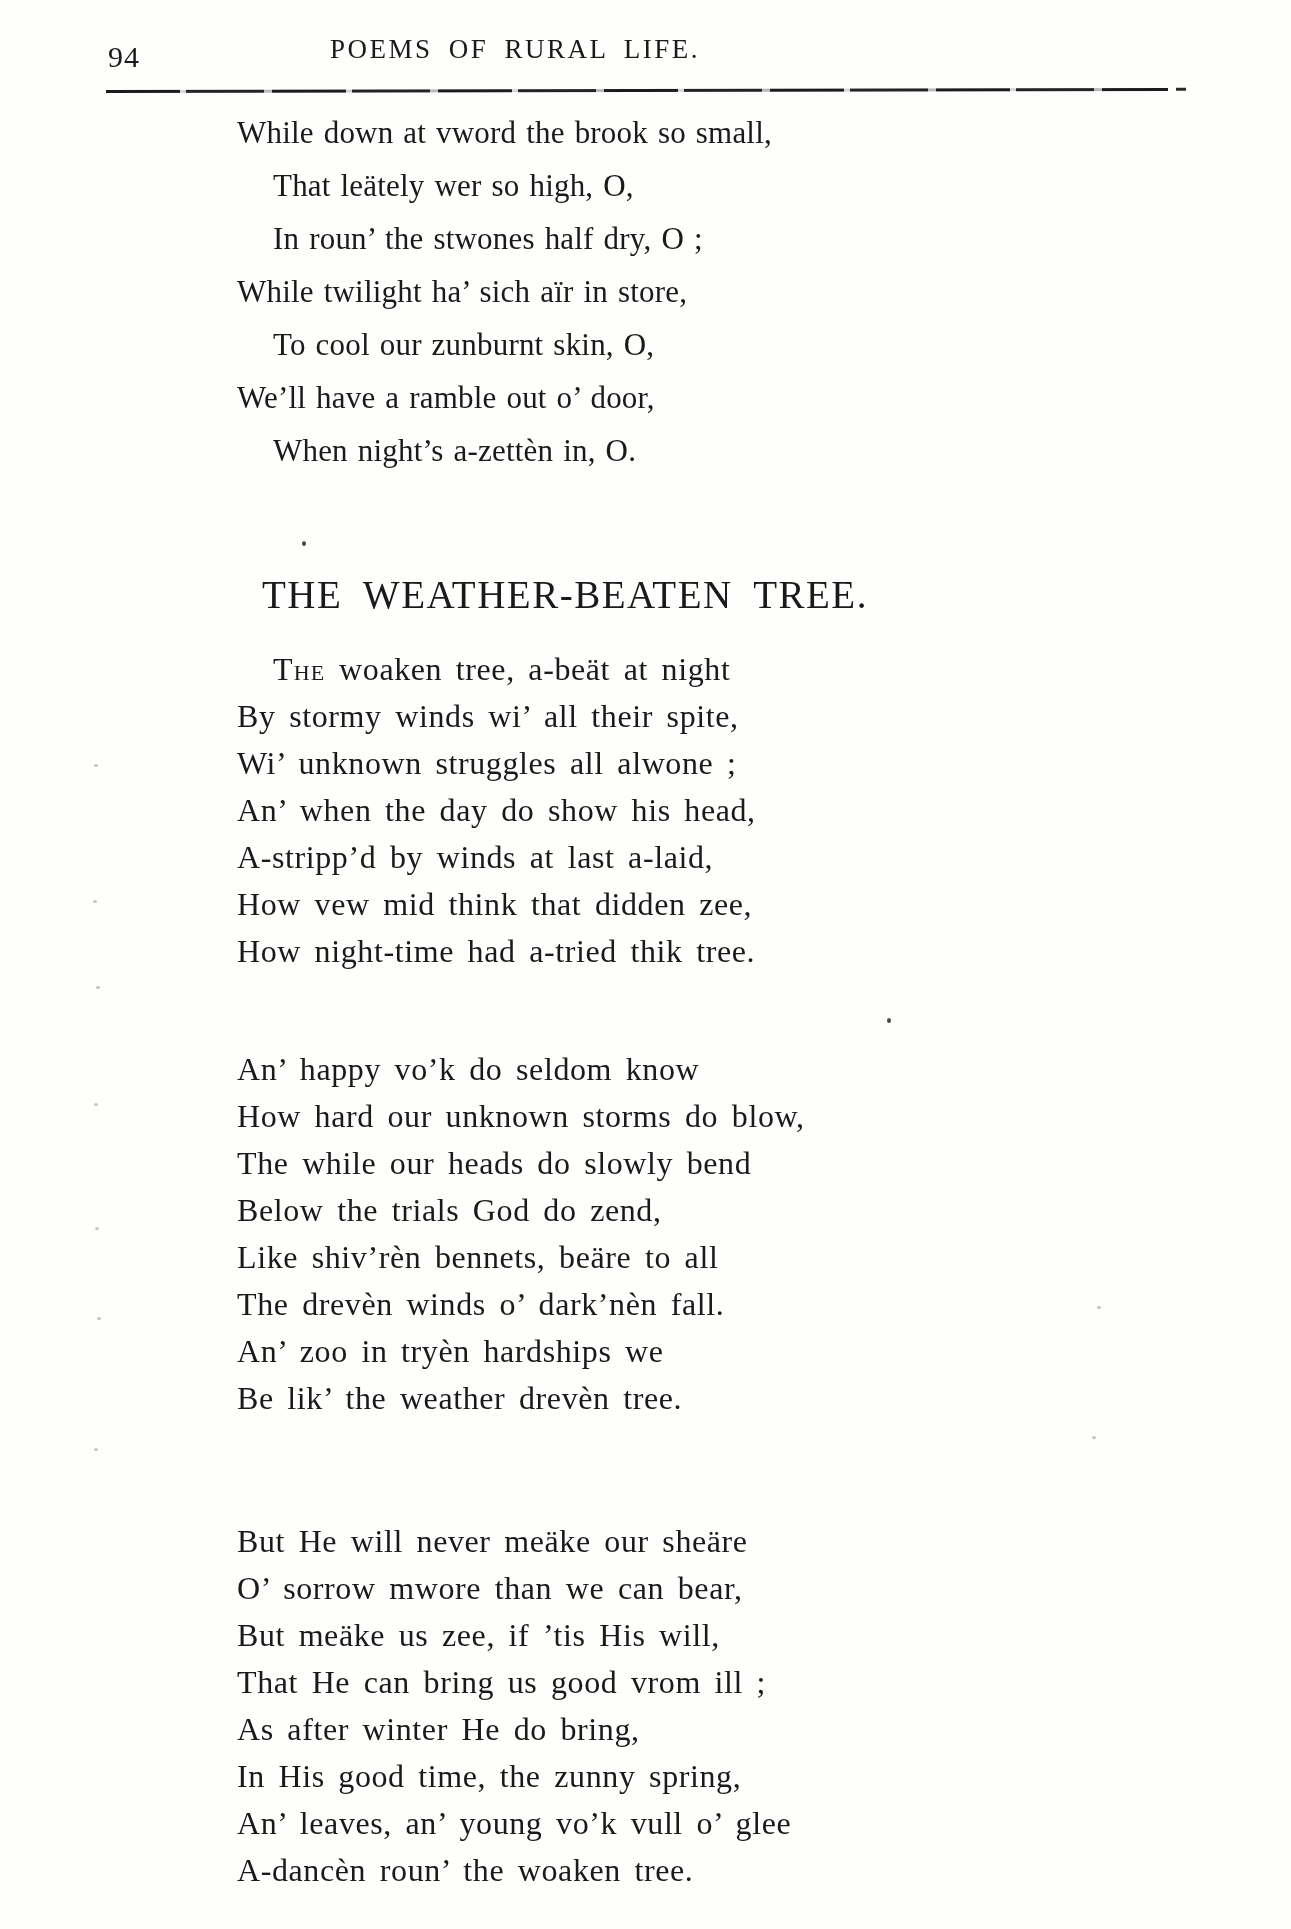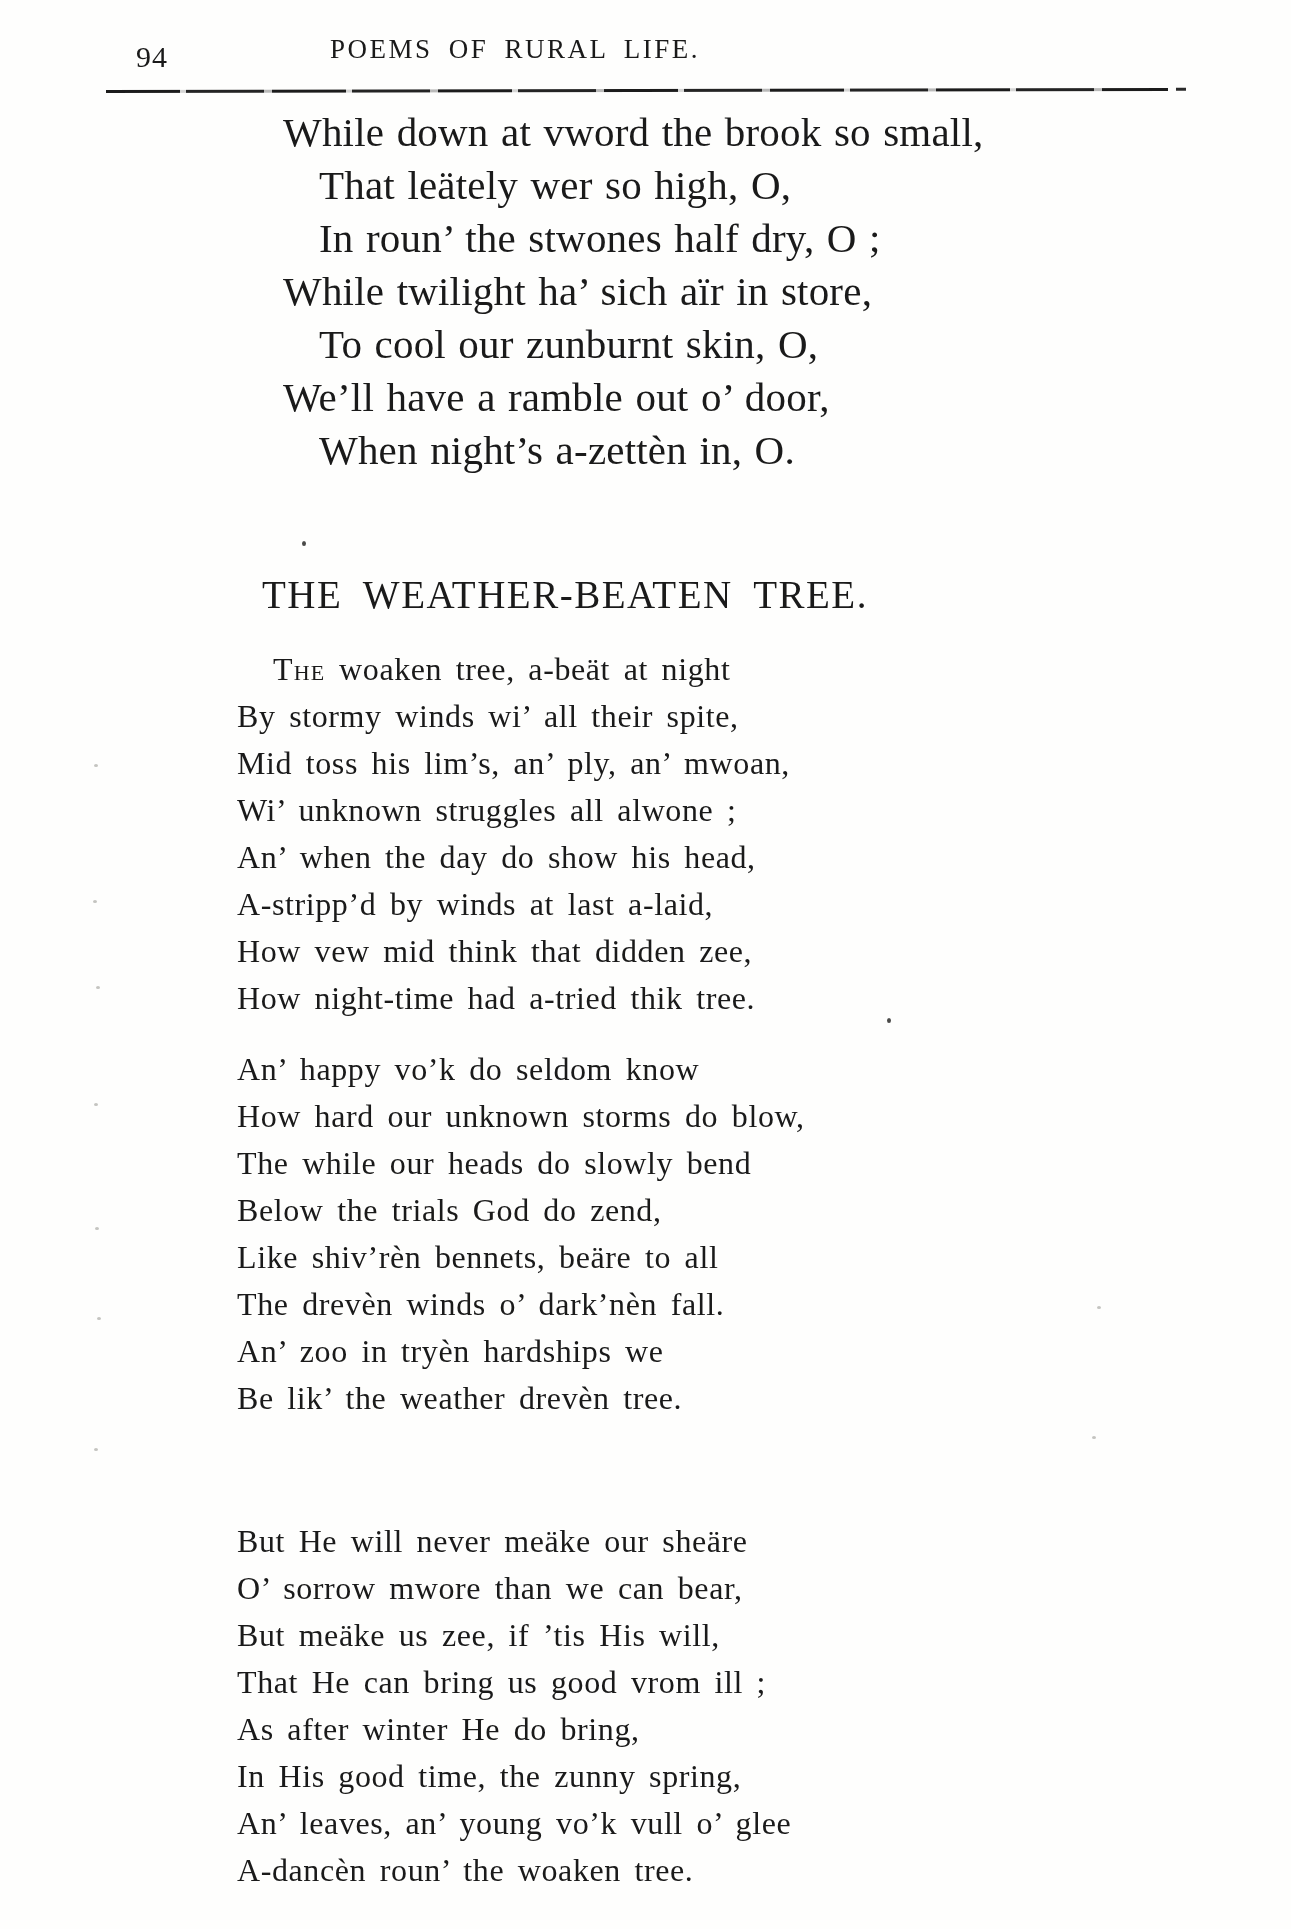--- a/index.html
+++ b/index.html
@@ -7,21 +7,21 @@
     position:relative;
     width:1291px;height:1929px;
     background:#fefefd;
     overflow:hidden;
     font-family:"Liberation Serif","DejaVu Serif",serif;
     color:#1a1a1a;
   }
   
   .page-number{
     position:absolute;left:108px;top:40px;
-    font-size:30px;letter-spacing:1px;margin-left:28px;
+    font-size:30px;letter-spacing:1px;
   }
   .running-title{
     position:absolute;left:330px;top:34px;
     font-size:27px;
     letter-spacing:2.5px;word-spacing:7px;
   }
   .header-rule{
     position:absolute;left:106px;top:89px;
     width:1062px;height:3px;
     background:repeating-linear-gradient(90deg,
@@ -31,21 +31,21 @@
       rgba(28,28,28,.3) 158px,rgba(28,28,28,.3) 166px);
     transform:rotate(-0.12deg);
   }
   .header-rule::after{
     content:"";position:absolute;right:-18px;top:0;
     width:10px;height:3px;background:#2a2a2a;
   }
   
   .stanza{position:absolute;left:237px;}
   .poem-line{white-space:pre;}
-  .closing{top:106px;font-size:41px;word-spacing:2px;letter-spacing:.2px;margin-left:46px;}
+  .closing{top:106px;font-size:31px;word-spacing:2px;letter-spacing:.2px;}
   .closing .poem-line{height:53px;line-height:53px;}
   .closing .poem-line.indented{margin-left:36px;}
   .poem-body{font-size:32px;word-spacing:5px;letter-spacing:.6px;}
   .poem-body .poem-line{height:47px;line-height:47px;}
   #stanza-1{top:646px;}
   #stanza-2{top:1046px;}
   #stanza-3{top:1518px;}
   .lead-caps{font-variant:small-caps;letter-spacing:1.2px;margin-left:36px;}
   .poem-title{
     position:absolute;left:262px;top:572px;margin:0;
@@ -85,21 +85,20 @@
       <div class="poem-line indented">To cool our zunburnt skin, O,</div>
       <div class="poem-line">We’ll have a ramble out o’ door,</div>
       <div class="poem-line indented">When night’s a-zettèn in, O.</div>
     </section>
 
   <h2 class="poem-title">THE WEATHER-BEATEN TREE.</h2>
 
   <section class="stanza poem-body" id="stanza-1">
       <div class="poem-line"><span class="lead-caps">The</span> woaken tree, a-beät at night</div>
       <div class="poem-line">By stormy winds wi’ all their spite,</div>
-      <div class="poem-line">Mid toss his lim’s, an’ ply, an’ mwoan,</div>
       <div class="poem-line">Wi’ unknown struggles all alwone ;</div>
       <div class="poem-line">An’ when the day do show his head,</div>
       <div class="poem-line">A-stripp’d by winds at last a-laid,</div>
       <div class="poem-line">How vew mid think that didden zee,</div>
       <div class="poem-line">How night-time had a-tried thik tree.</div>
     </section>
 
   <section class="stanza poem-body" id="stanza-2">
       <div class="poem-line">An’ happy vo’k do seldom know</div>
       <div class="poem-line">How hard our unknown storms do blow,</div>

